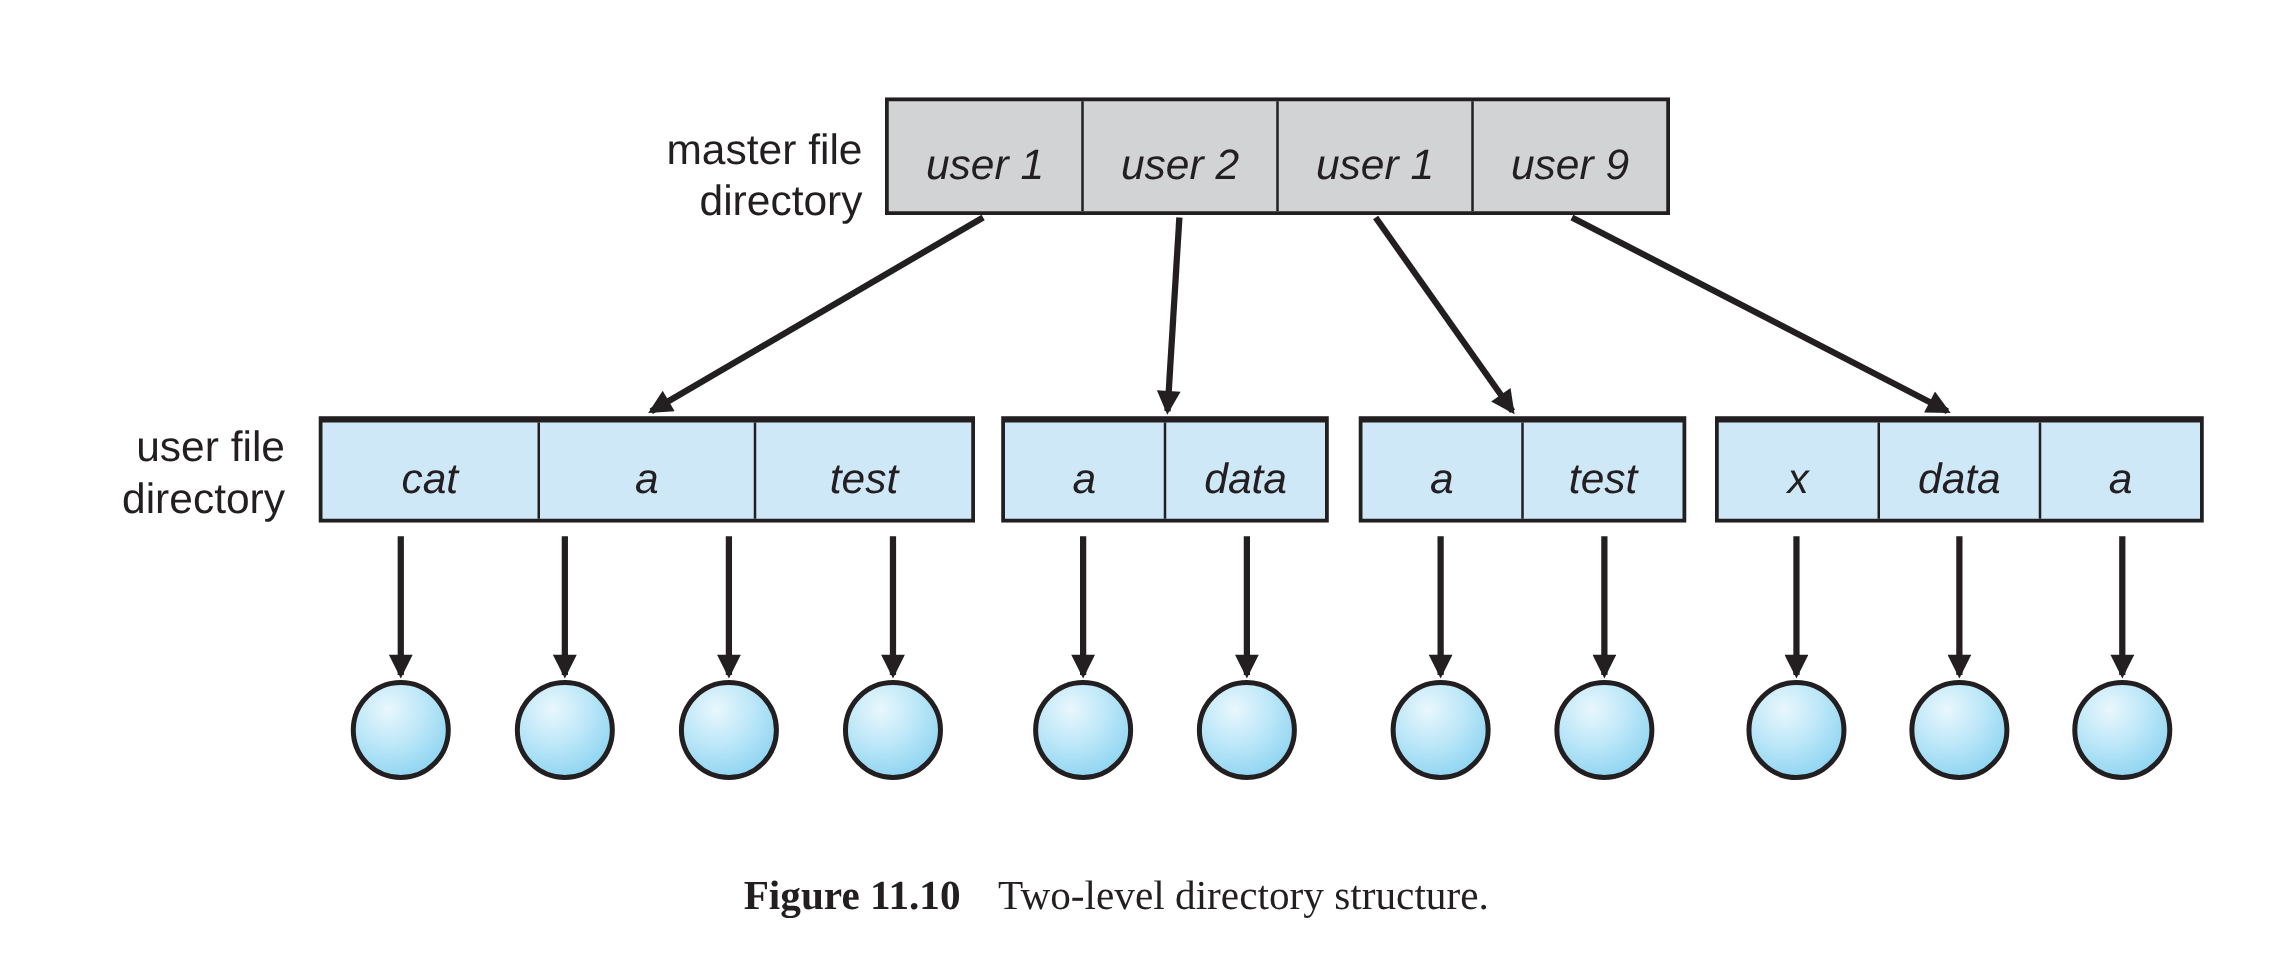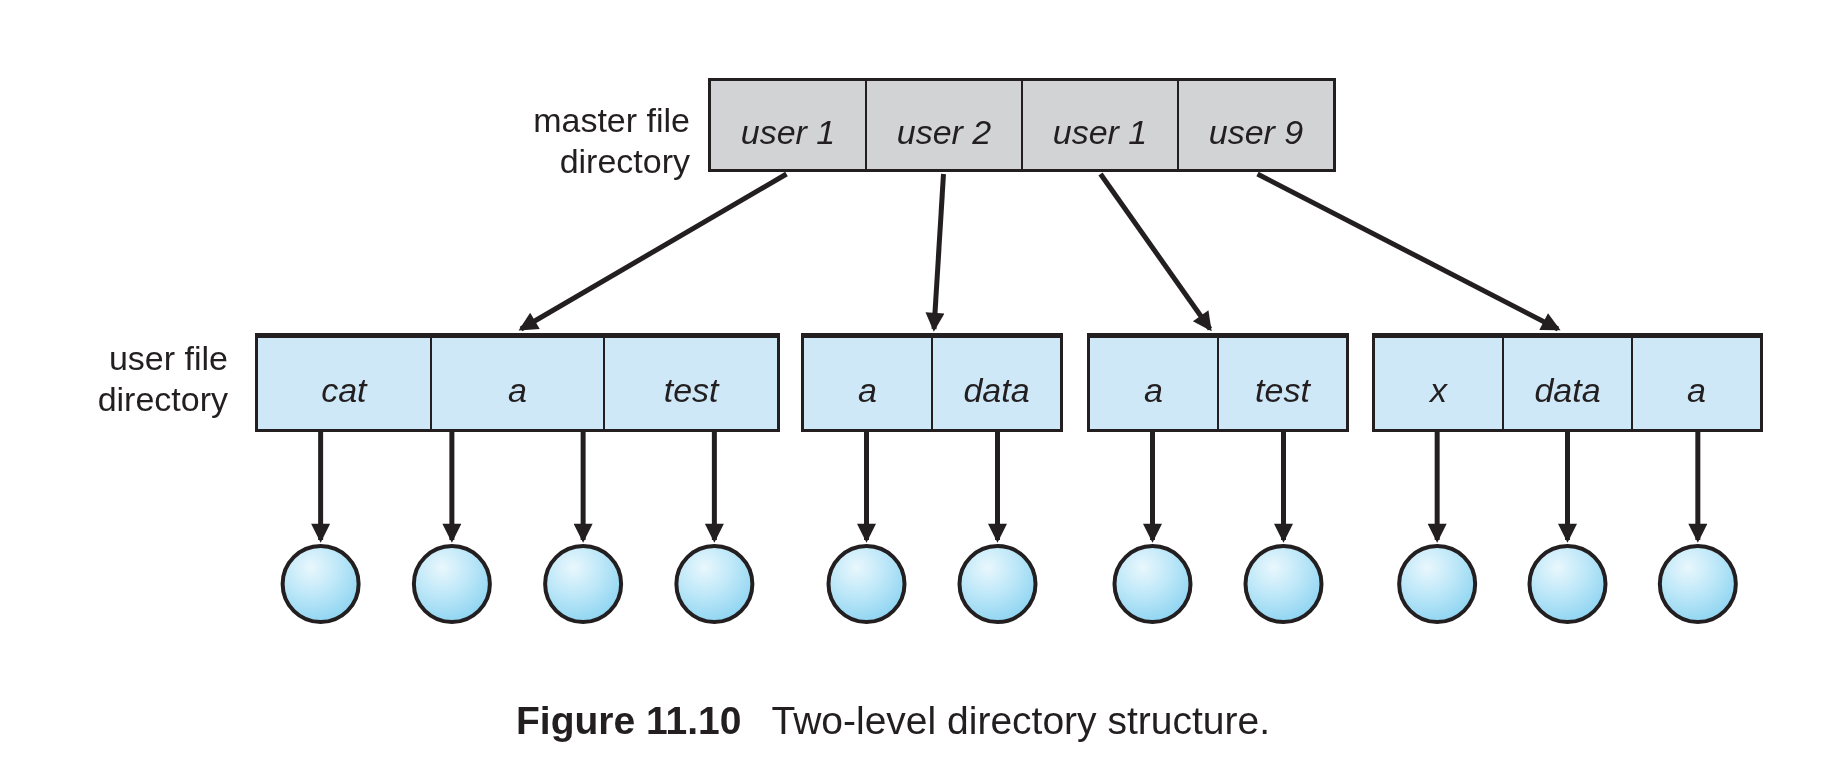--- a/index.html
+++ b/index.html
@@ -18,21 +18,21 @@
   }
   #diagram-svg{position:absolute;left:0;top:0;}
   .dirbox{
     position:absolute;
     display:flex;
     box-sizing:border-box;
     border:3px solid var(--line);
     background:var(--gray);
   }
   .mfd{ left:708px; top:78px; width:628px; height:94px; }
-  .ufd{ top:333px; height:99px; background:var(--blue); border-top-width:5px; }
+  .ufd{ top:333px; height:85px; background:var(--blue); border-top-width:5px; }
   .cell{
     flex:1 1 0;
     display:flex;align-items:center;justify-content:center;
     font-size:34px;font-style:italic;
     box-sizing:border-box;
     border-left:2px solid var(--line);
     padding-top:14px;
   }
   .cell:first-child{border-left:none;}
   .side-label{
@@ -42,21 +42,22 @@
     line-height:41px;
     white-space:nowrap;
   }
   #master-label{ right:1140px; top:100px; }
   #user-label{ right:1602px; top:338px; }
   #caption{
     position:absolute;
     left:893px; top:699px;
     transform:translateX(-50%);
     white-space:nowrap;
-    font-size:39px;
+    font-size:33px;
+    font-family:Liberation Serif, serif;
   }
   #caption .cap-label{font-weight:bold;margin-right:30px;}
 </style>
 </head>
 <body>
 
 <div id="canvas">
 
   <svg id="diagram-svg" width="1830" height="764" viewBox="0 0 1830 764">
     <defs>

